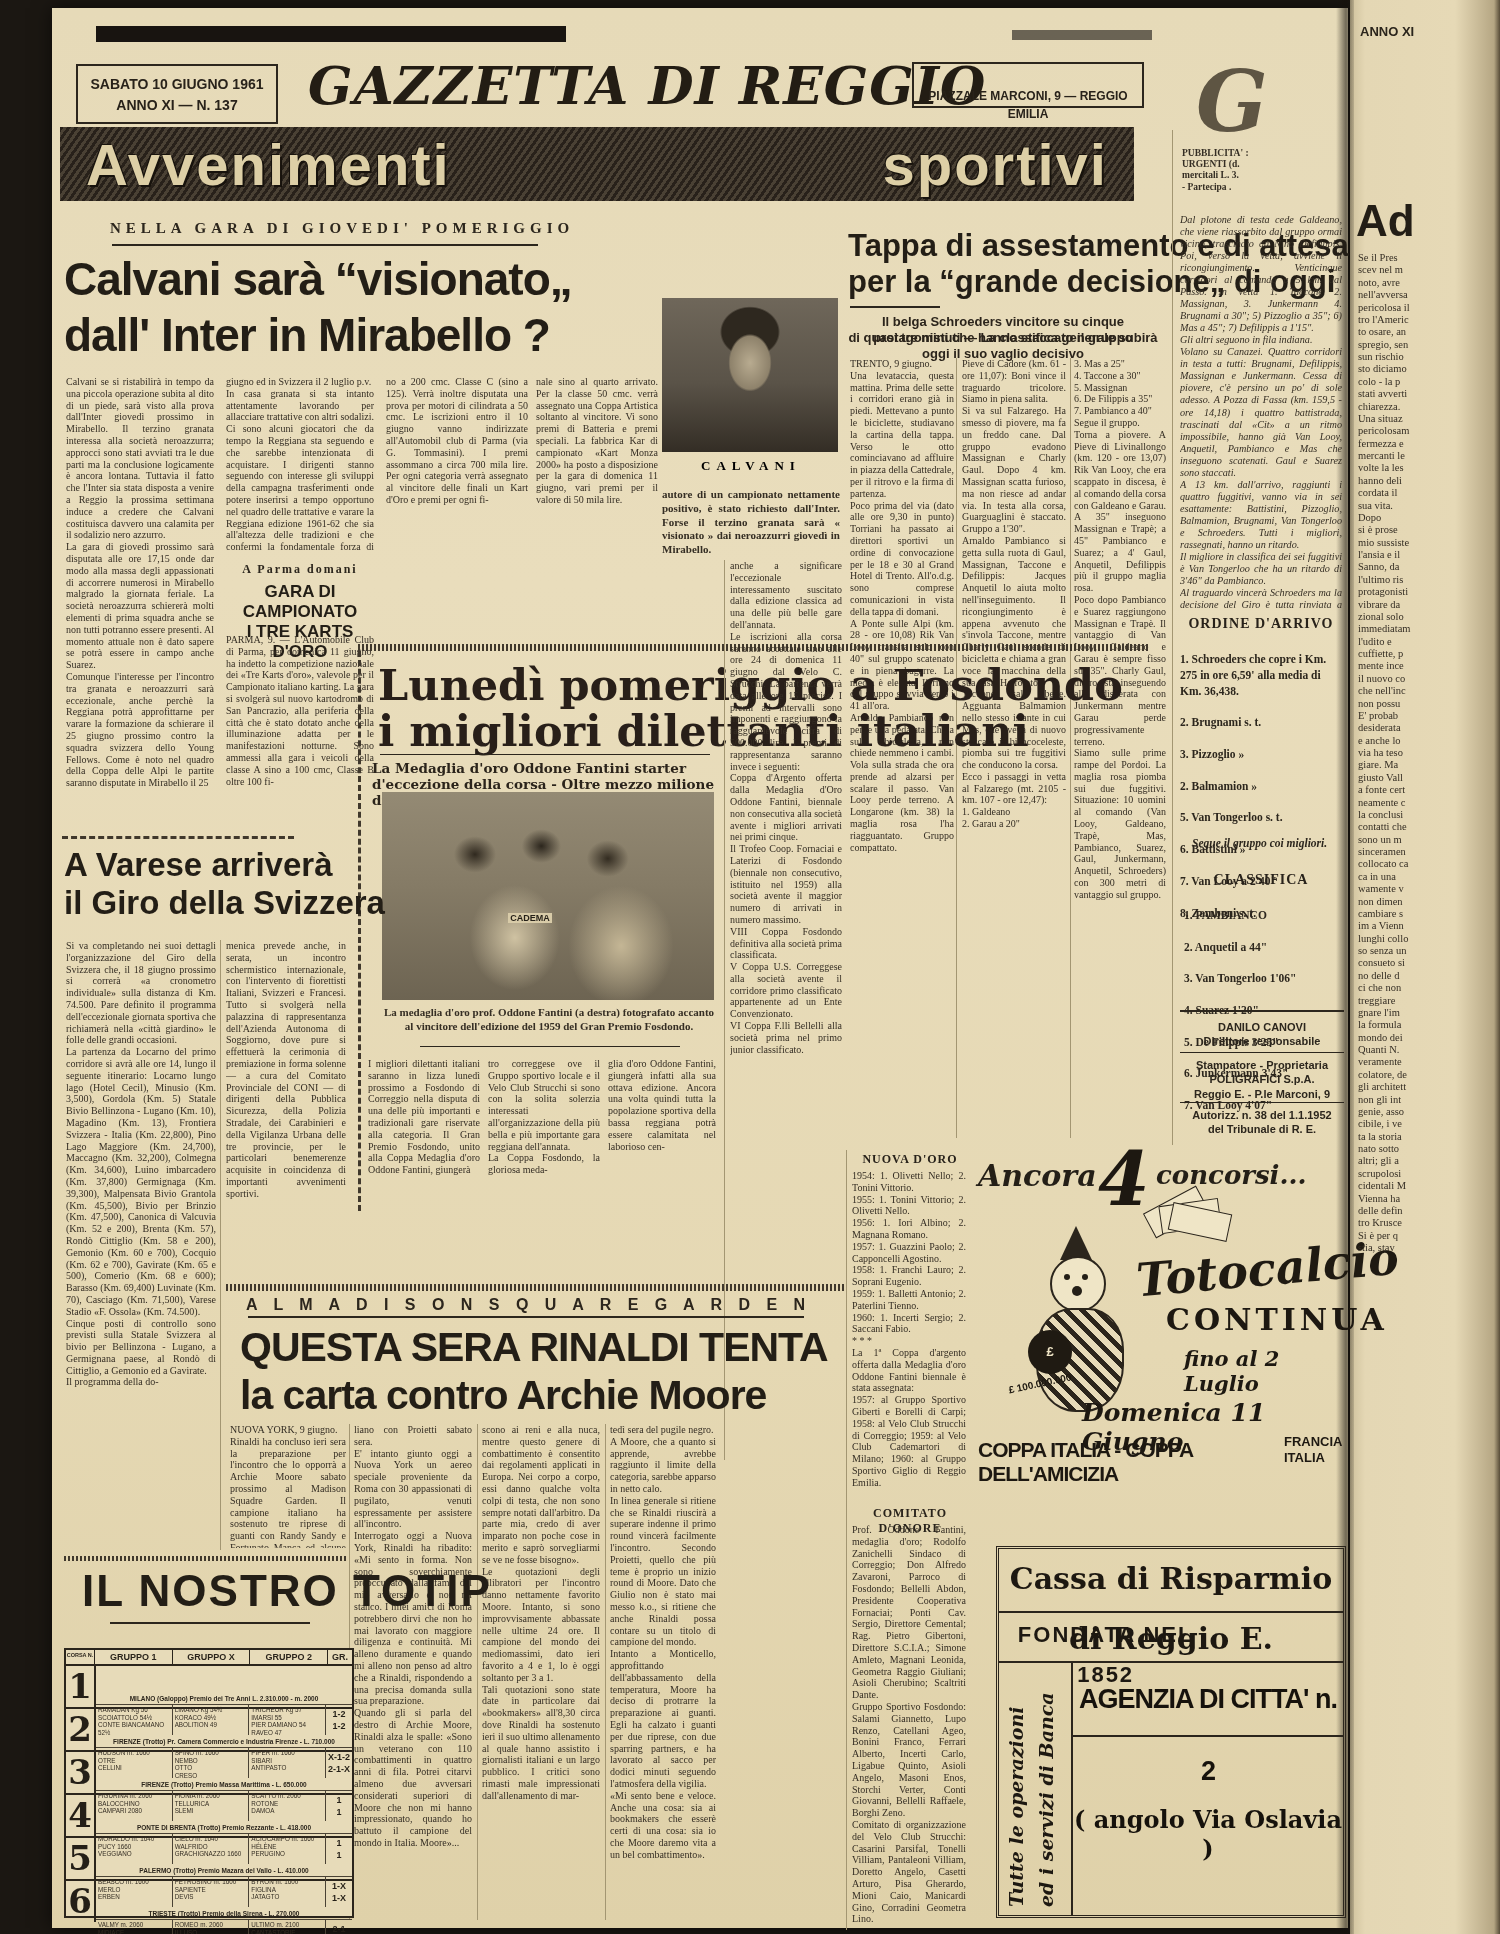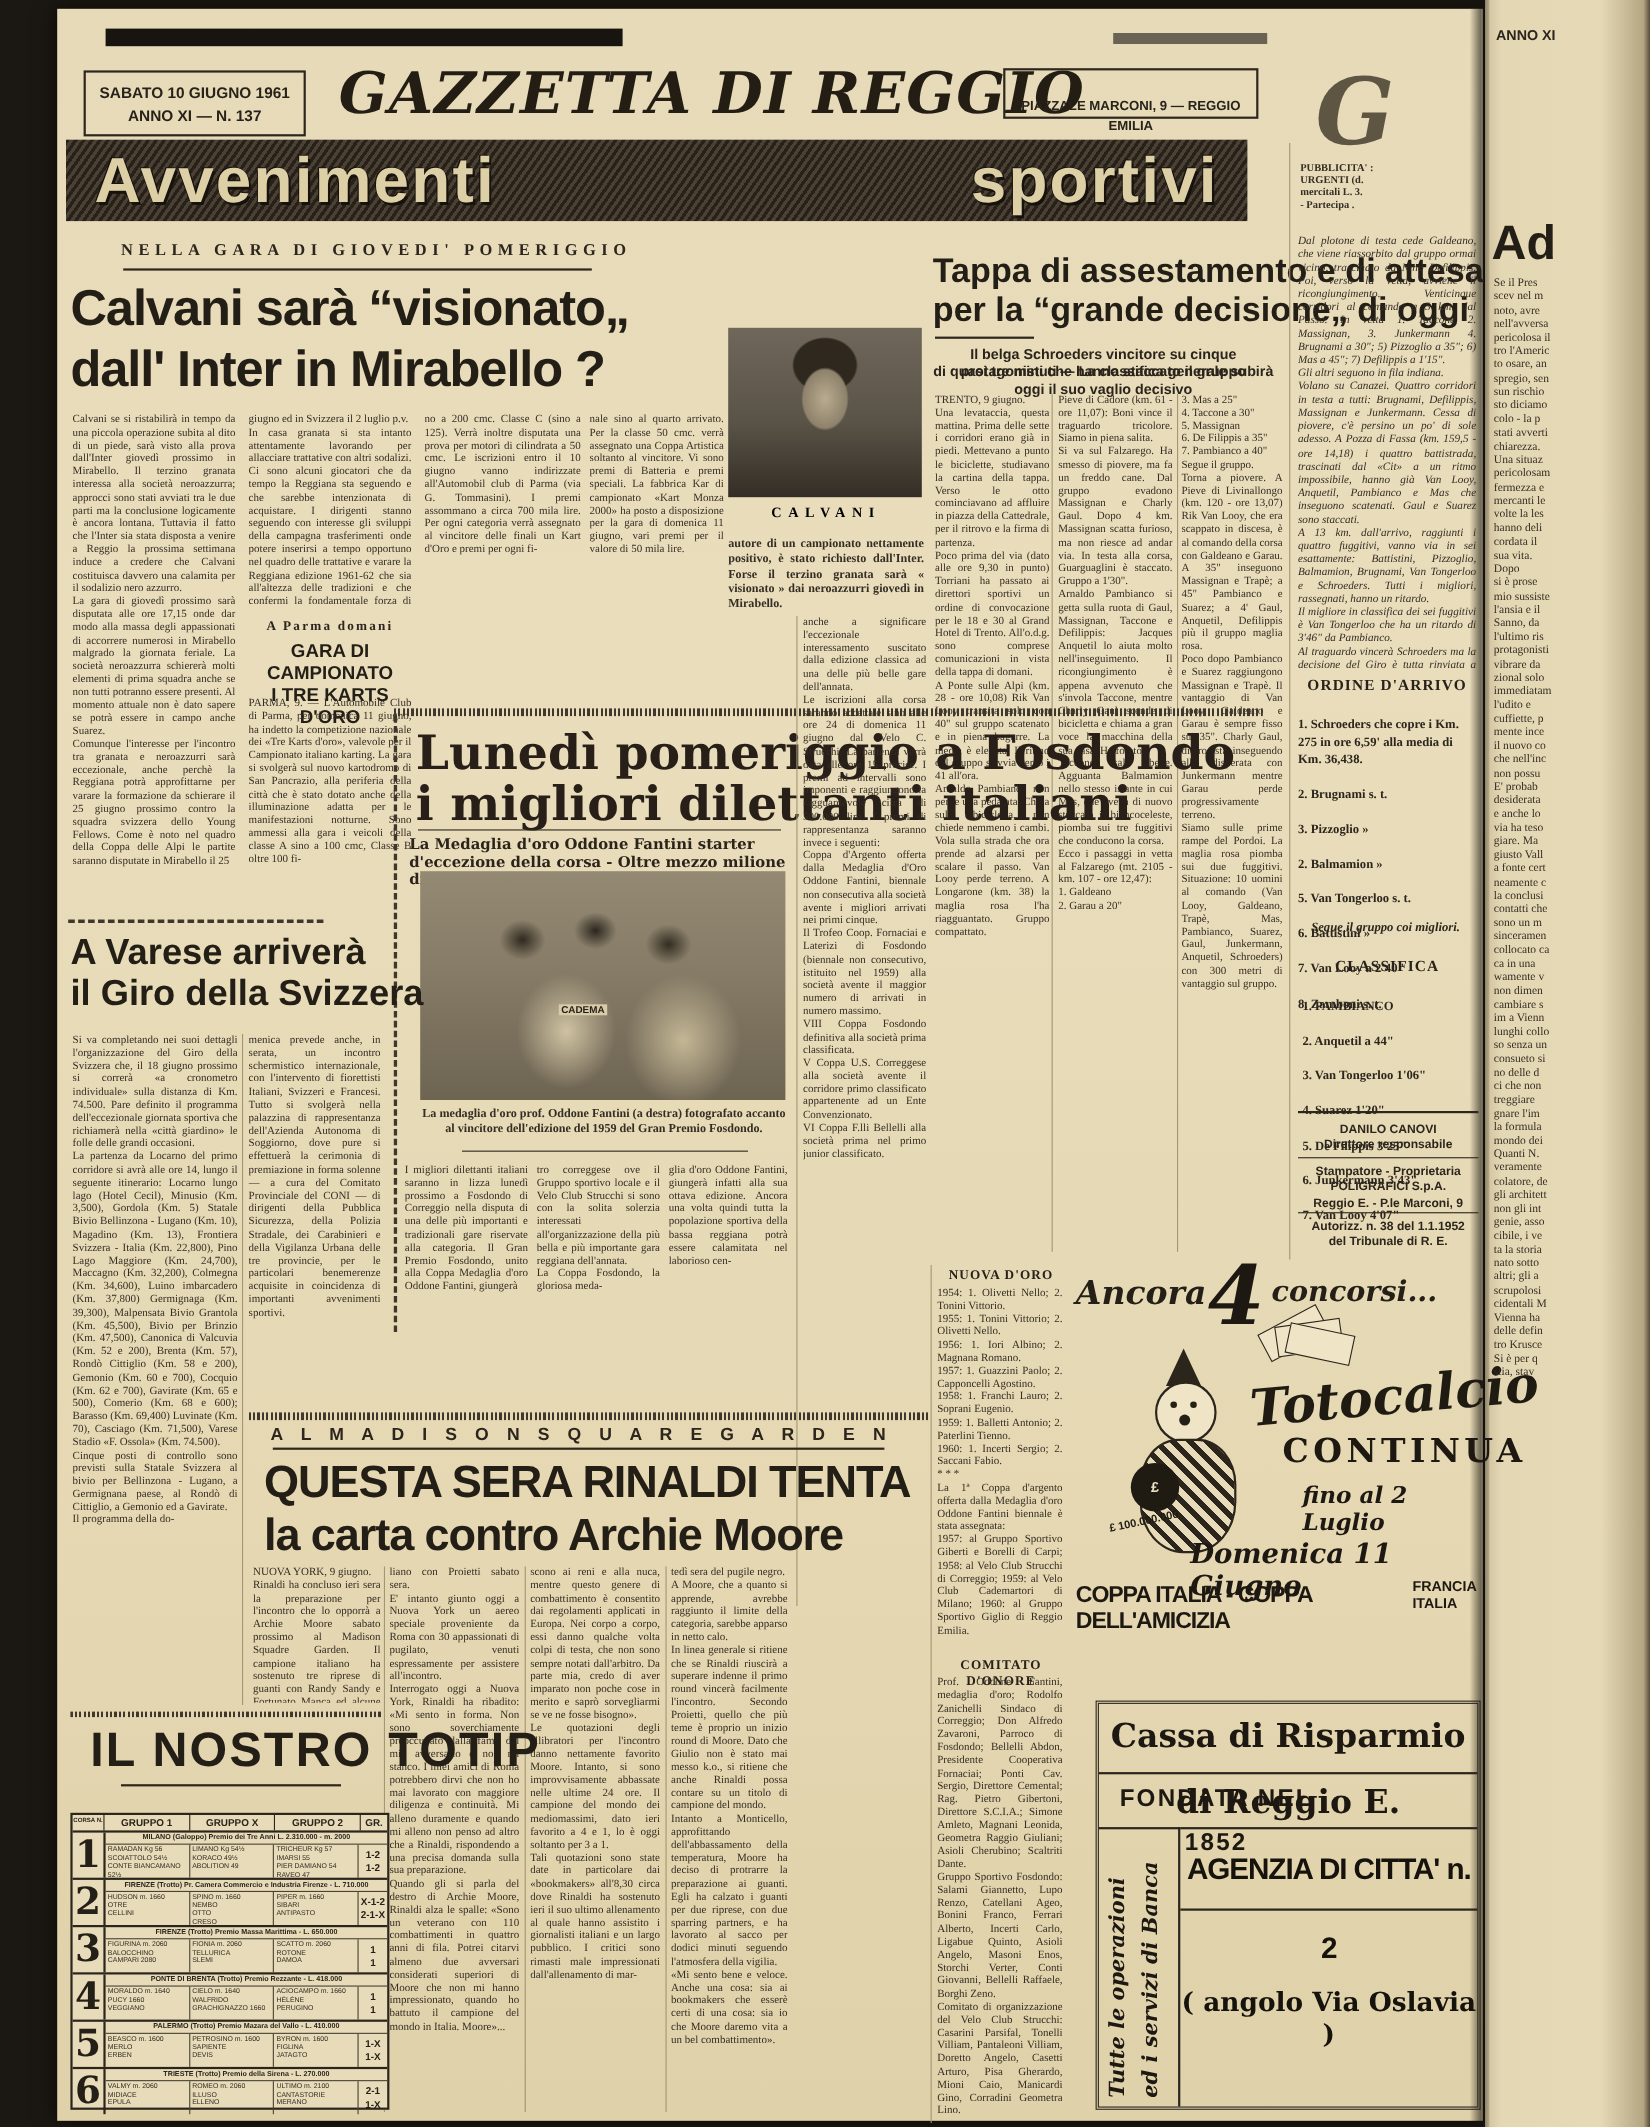--- a/index.html
+++ b/index.html
@@ -37,21 +37,21 @@
   .logo{position:absolute;font-family:"DejaVu Serif",serif;font-weight:bold;font-style:italic;
         font-size:52px;color:#231d14;letter-spacing:1px;white-space:nowrap;}
   .list{position:absolute;font:bold 11.5px/1.38 "Liberation Serif",serif;color:#2c261d;white-space:pre-line;}
   .listttl{position:absolute;font:bold 14px "Liberation Serif",serif;letter-spacing:1px;color:#28221a;text-align:center;}
   .colo{position:absolute;font:bold 11px/1.3 "Liberation Sans",sans-serif;color:#2c261d;text-align:center;white-space:pre-line;}
   .totip-table{position:absolute;border:2px solid #2b251c;background:#e7dbb9;}
   .totip-hdr{display:flex;border-bottom:2px solid #2b251c;font:bold 9px "Liberation Sans",sans-serif;color:#2b251c;}
   .totip-hdr div{padding:2px 0;text-align:center;border-right:1px solid #2b251c;}
   .trow{display:flex;border-bottom:2px solid #2b251c;height:41px;}
   .tnum{width:28px;border-right:2px solid #2b251c;font:bold 34px/41px "DejaVu Serif",serif;text-align:center;color:#241f17;}
-  .tbody{flex:1;}
+  .tbody{flex:1;margin-top:28px;}
   .trace{font:bold 6.5px/8px "Liberation Sans",sans-serif;text-align:center;border-bottom:1px solid #4a4234;color:#2b251c;padding:1px 0;}
   .tcells{display:flex;height:30px;}
   .tcell{flex:1;border-right:1px solid #4a4234;font:6.3px/7.6px "Liberation Sans",sans-serif;color:#33engi;color:#332c22;padding:1px 2px;white-space:pre-line;overflow:hidden;}
   .tpred{width:26px;font:bold 9px/12px "Liberation Sans",sans-serif;text-align:center;color:#241f17;white-space:pre-line;padding-top:3px;}
   .scriptlogo{position:absolute;font-family:"DejaVu Serif",serif;font-style:italic;font-weight:bold;color:#1f1a12;transform:rotate(-5deg);}
   .money-note{position:absolute;border:1.5px solid #2b251c;background:#efe5c6;}
 </style>
 </head>
 <body>
 

